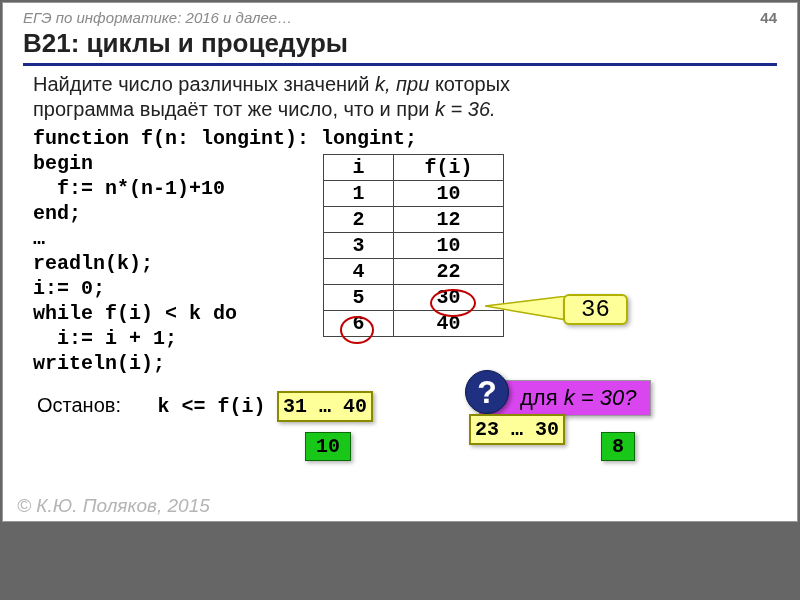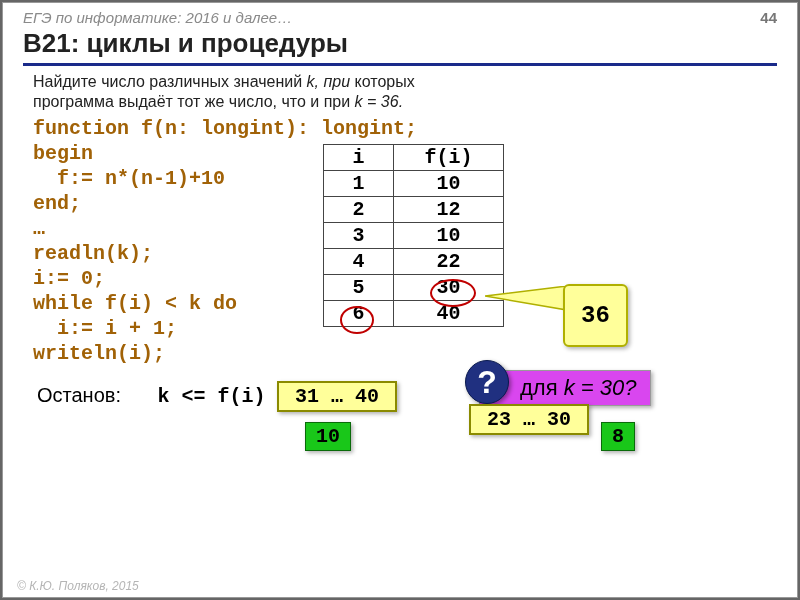--- a/index.html
+++ b/index.html
@@ -6,21 +6,21 @@
   body {
     margin: 0;
     font-family: Arial, sans-serif;
     background: #666;
     width: 800px;
     height: 600px;
     overflow: hidden;
   }
   .slide {
     width: 796px;
-    height: 596px;
+    height: 520px;
     margin: 2px;
     background: #fff;
     position: relative;
     border: 1px solid #999;
   }
   .header {
     display: flex;
     justify-content: space-between;
     padding: 6px 20px 0 20px;
     color: #8a8a8a;
@@ -31,36 +31,36 @@
   .title {
     margin: 2px 20px 0 20px;
     font-size: 26px;
     font-weight: bold;
     color: #222;
     border-bottom: 3px solid #1a2a8a;
     padding-bottom: 4px;
   }
   .task {
     margin: 6px 30px 4px 30px;
-    font-size: 16px;
+    font-size: 20px;
     color: #222;
     line-height: 1.25;
   }
   .task .it { font-style: italic; }
   .content {
     position: relative;
     margin: 0 30px;
   }
   .code {
     font-family: "Courier New", monospace;
     font-weight: bold;
     font-size: 20px;
     line-height: 1.25;
     white-space: pre;
-    color: #a16207;
+    color: #000000;
   }
   .table {
     position: absolute;
     top: 28px;
     left: 290px;
     border-collapse: collapse;
     background: #fff;
   }
   .table th, .table td {
     border: 1.5px solid #444;
@@ -78,23 +78,23 @@
     border: 2.5px solid #c00000;
     border-radius: 50%;
   }
   .callout36 {
     position: absolute;
     top: 168px;
     left: 530px;
     background: #ffff9a;
     border: 2px solid #b0b000;
     border-radius: 6px;
-    padding: 16px 16px;
-    font-family: "Courier New", monospace;
-    font-weight: bold;
+    padding: 0 16px;
+    font-family: "Courier New", monospace;
+    font-weight: normal;
     font-size: 24px;
     box-shadow: 2px 2px 4px rgba(0,0,0,0.3);
   }
   .bottomrow {
     position: absolute;
     top: 268px;
     left: 0;
     width: 740px;
   }
   .stoptext {
@@ -103,21 +103,21 @@
     top: 0; left: 4px;
   }
   .stoptext .mono { font-family: "Courier New", monospace; font-weight: bold; margin-left: 31px; }
   .box {
     position: absolute;
     background: #ffff9a;
     border: 2px solid #8a8a00;
     font-family: "Courier New", monospace;
     font-weight: bold;
     font-size: 20px;
-    padding: 2px 16px;
+    padding: 2px 4px;
     box-shadow: 2px 2px 4px rgba(0,0,0,0.3);
   }
   .greenbox {
     position: absolute;
     background: #19c719;
     border: 1.5px solid #0a6a0a;
     color: #000;
     font-family: "Courier New", monospace;
     font-weight: bold;
     font-size: 20px;
@@ -146,21 +146,21 @@
     box-shadow: 2px 2px 4px rgba(0,0,0,0.3);
   }
   .forq .it { font-style: italic; }
   .footer {
     position: absolute;
     bottom: 4px;
     left: 14px;
     right: 14px;
     display: flex;
     justify-content: space-between;
-    font-size: 12px;
+    font-size: 19px;
     color: #b5b5b5;
     font-style: italic;
   }
 </style>
 </head>
 <body>
 
 <div class="slide">
 
   <div class="header">

